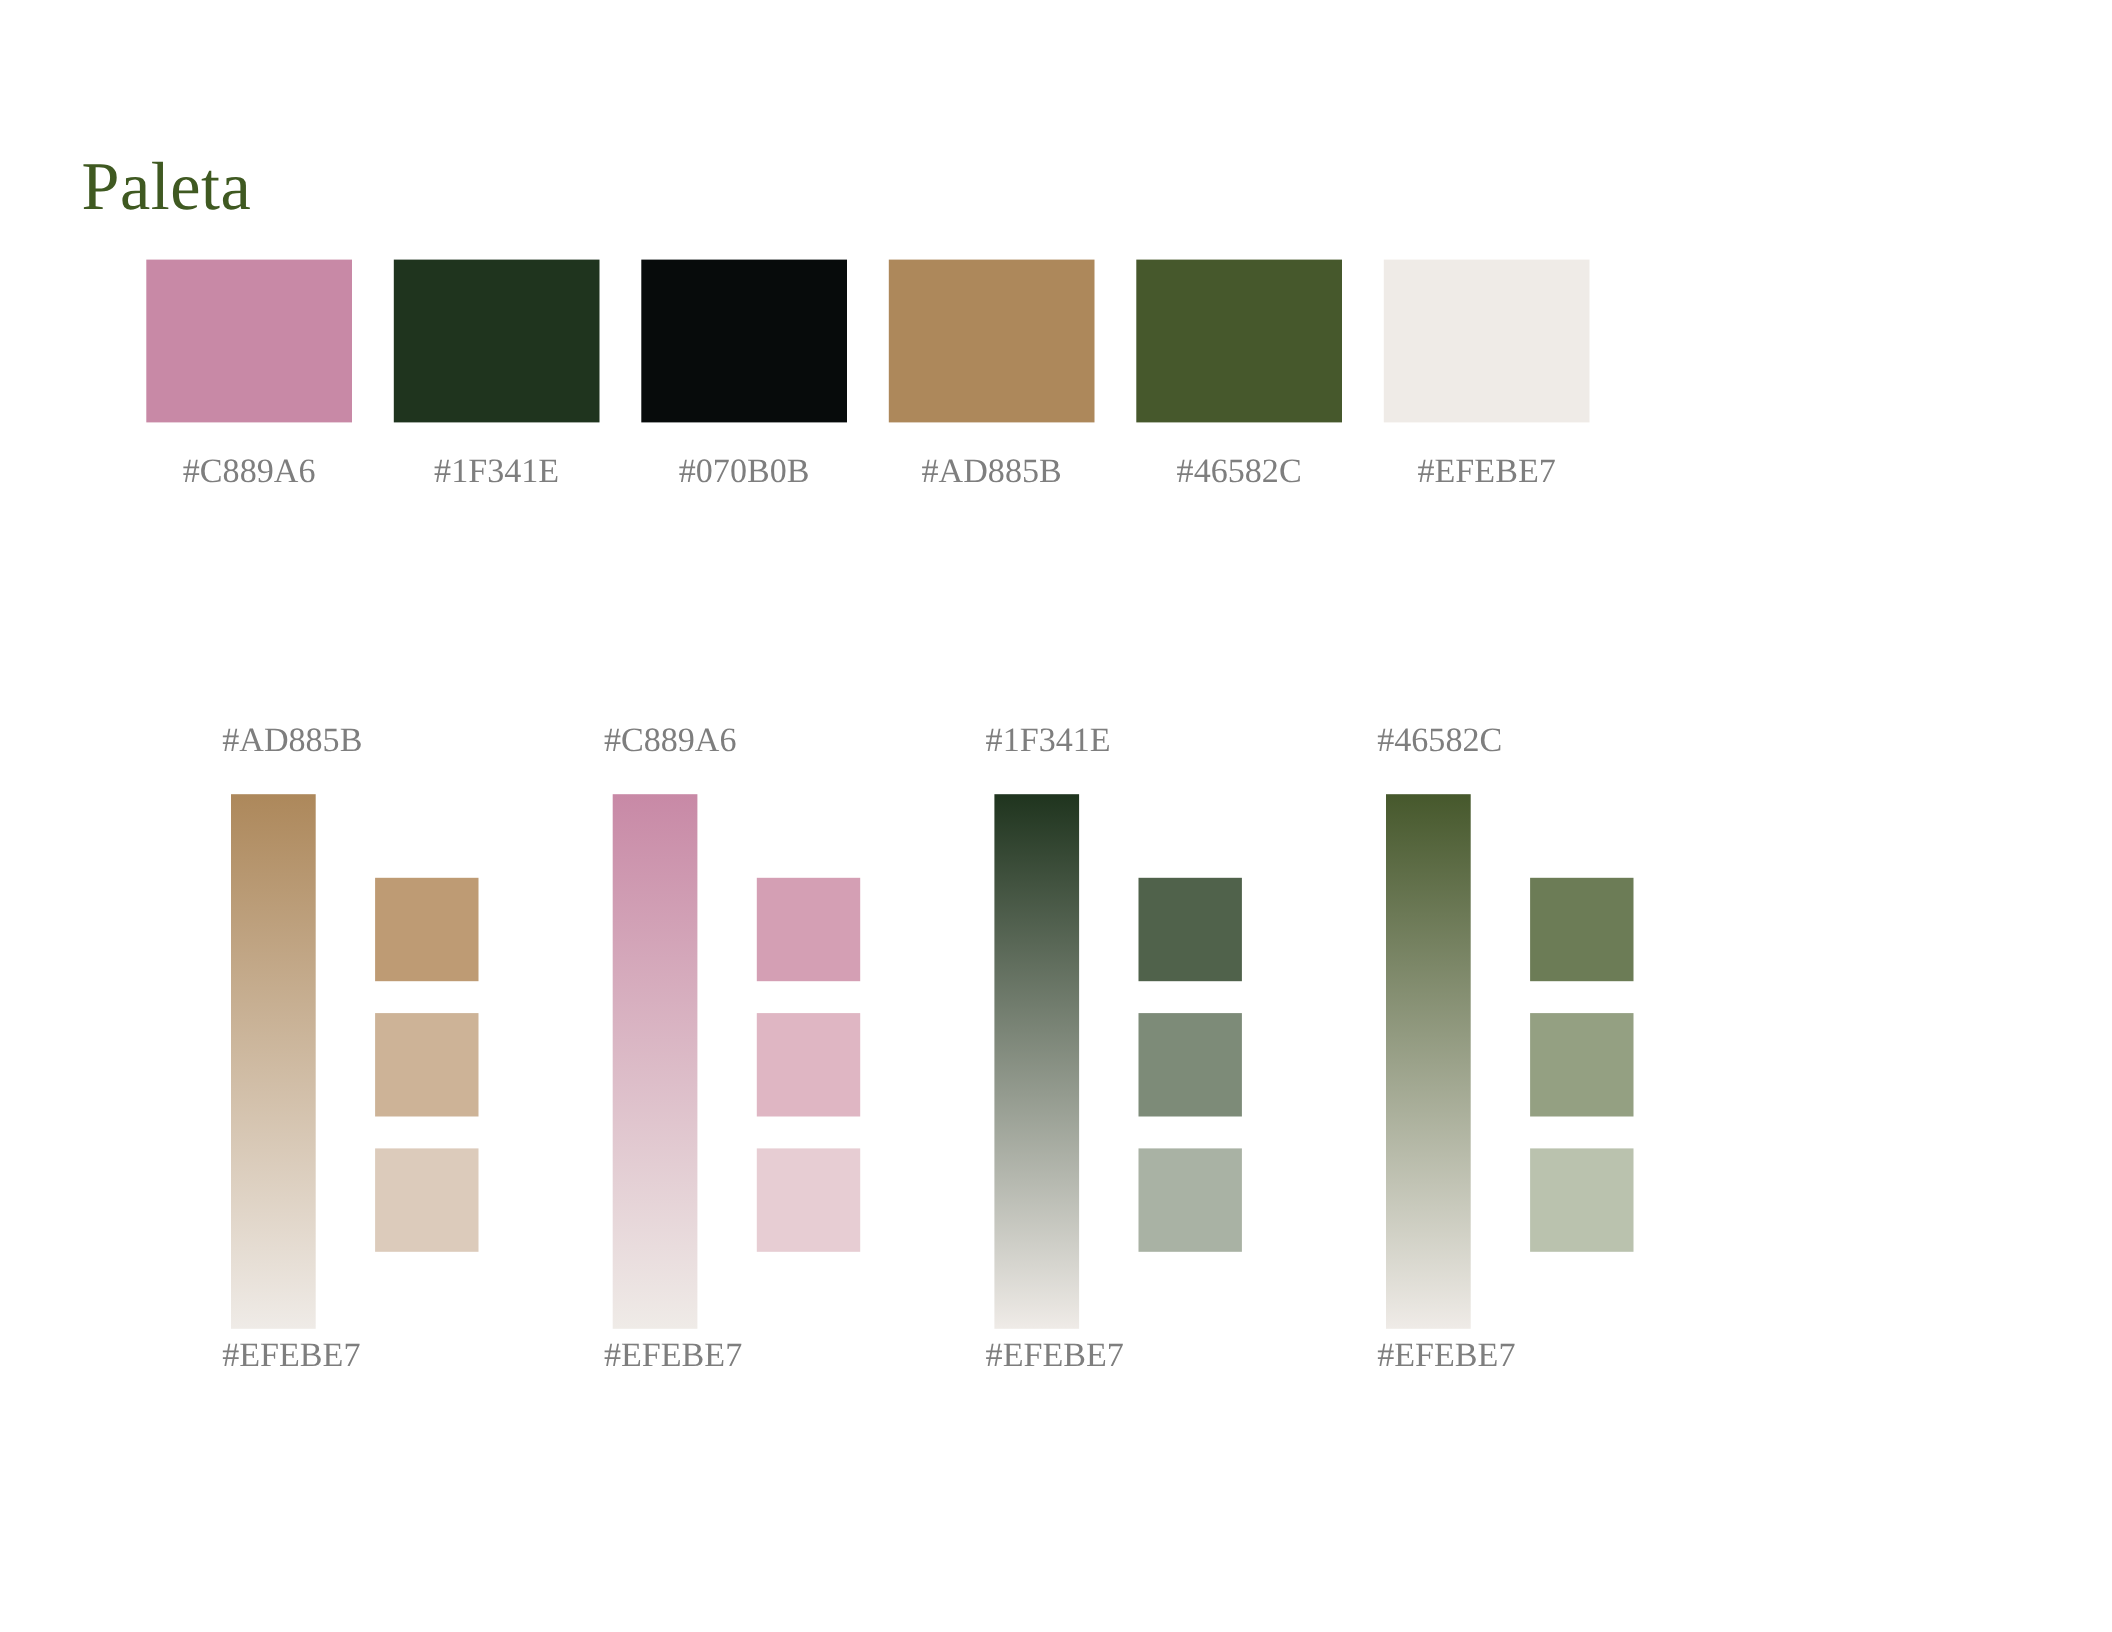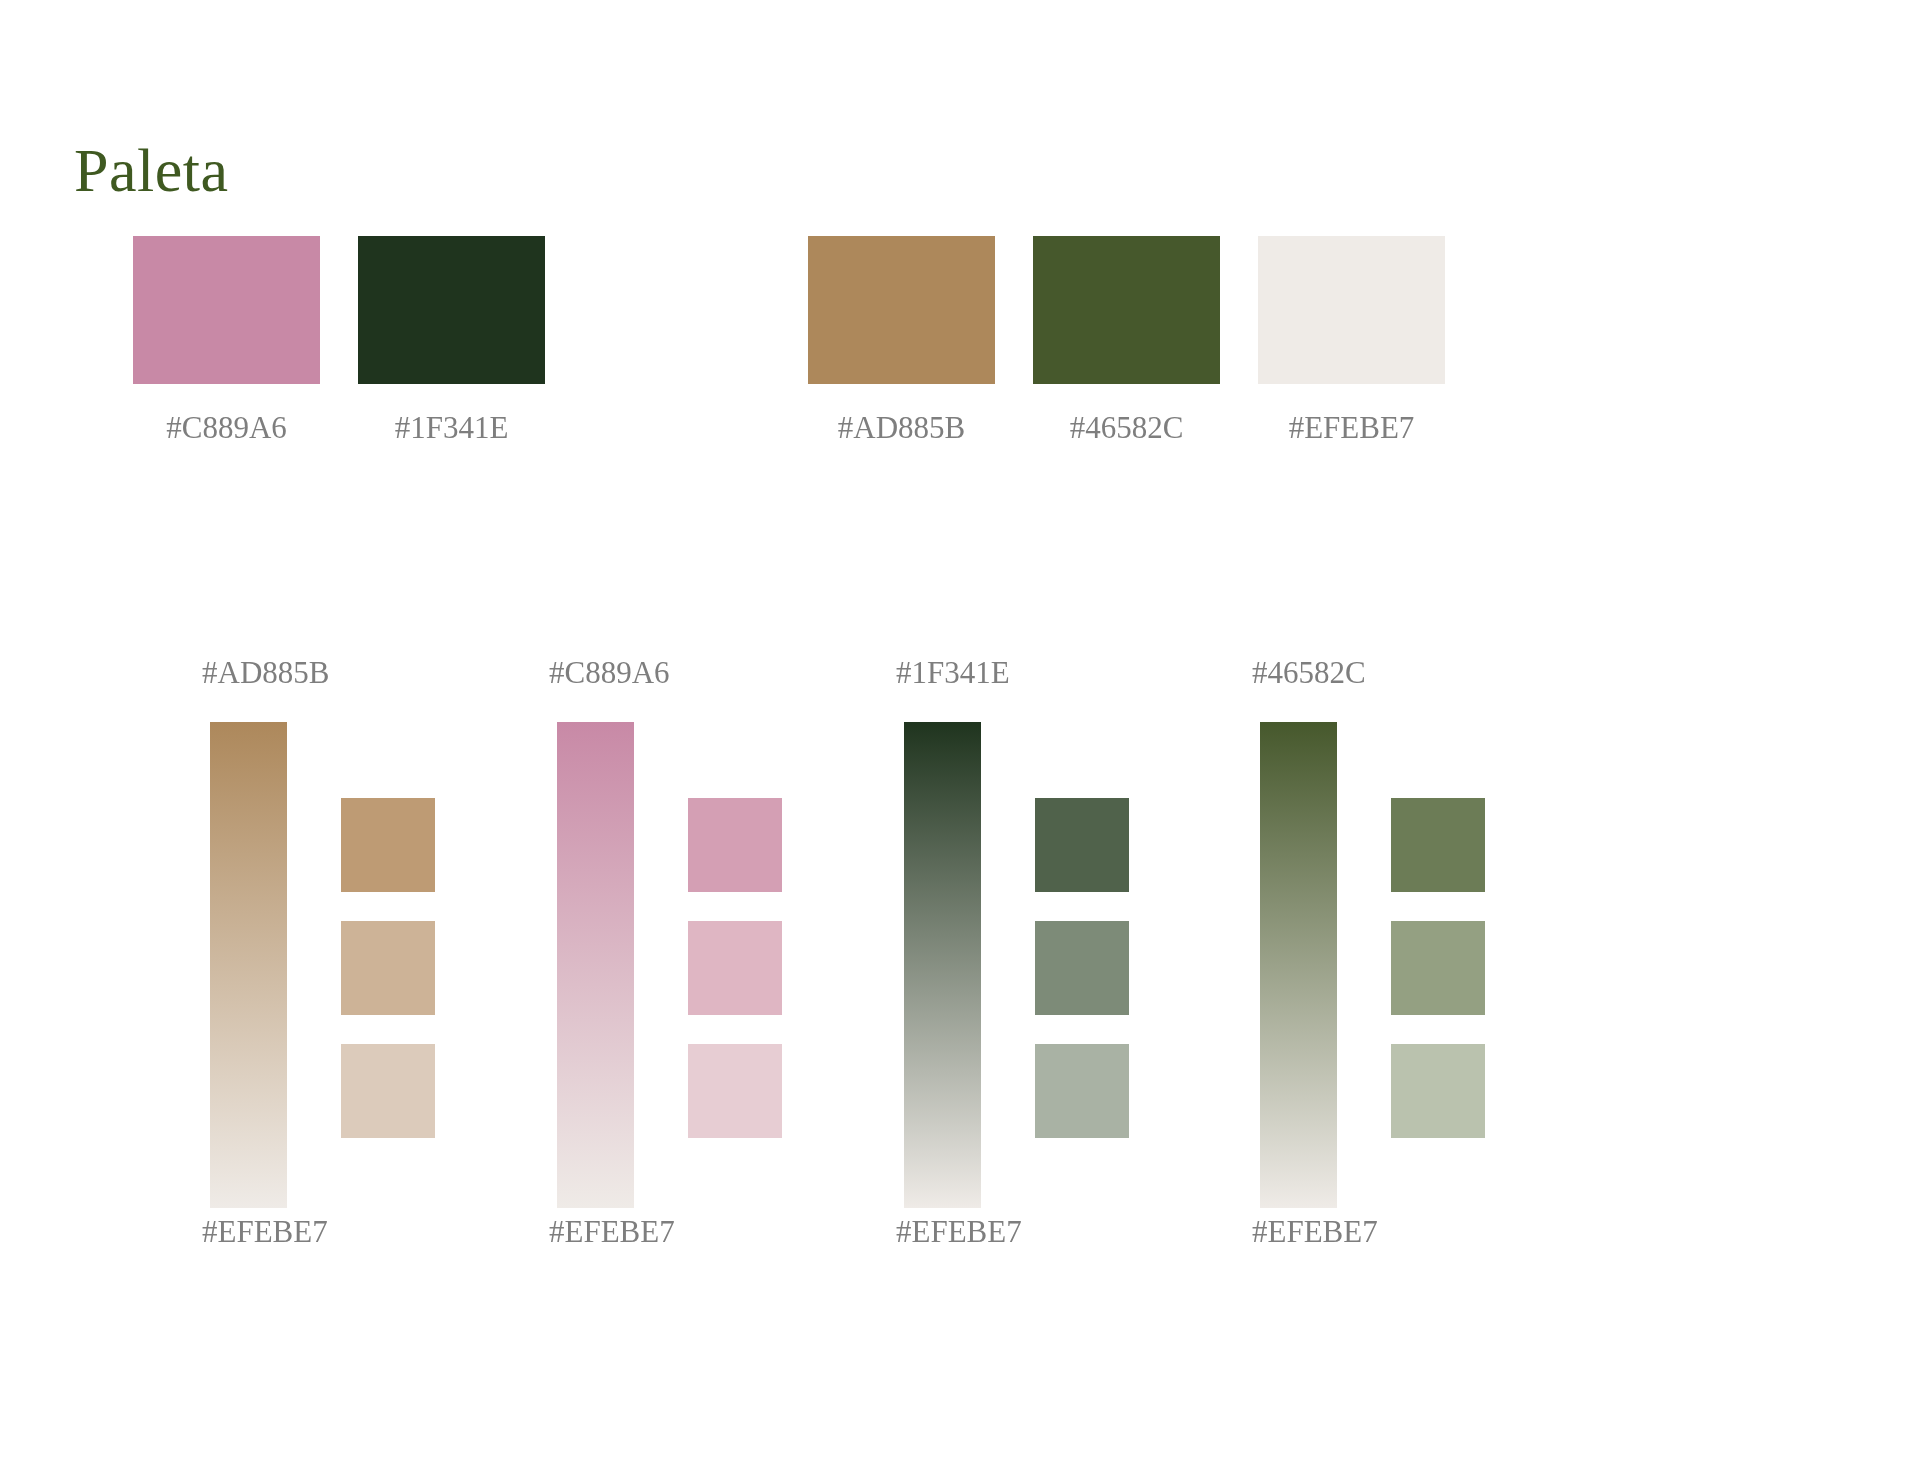--- a/index.html
+++ b/index.html
@@ -118,20 +118,24 @@
 
 <section id="swatch-row">
     <div class="swatch-cell" style="left: 0px;">
       <div class="swatch-chip" title="#C889A6" style="background: rgb(200, 137, 166);"></div>
       <span class="swatch-label">#C889A6</span>
     </div>
     <div class="swatch-cell" style="left: 225px;">
       <div class="swatch-chip" title="#1F341E" style="background: rgb(31, 52, 30);"></div>
       <span class="swatch-label">#1F341E</span>
     </div>
+    <div class="swatch-cell" style="left: 450px;">
+      <div class="swatch-chip" title="#070B0B" style="background: rgb(7, 11, 11);"></div>
+      <span class="swatch-label">#070B0B</span>
+    </div>
     <div class="swatch-cell" style="left: 675px;">
       <div class="swatch-chip" title="#AD885B" style="background: rgb(173, 136, 91);"></div>
       <span class="swatch-label">#AD885B</span>
     </div>
     <div class="swatch-cell" style="left: 900px;">
       <div class="swatch-chip" title="#46582C" style="background: rgb(70, 88, 44);"></div>
       <span class="swatch-label">#46582C</span>
     </div>
     <div class="swatch-cell" style="left: 1125px;">
       <div class="swatch-chip" title="#EFEBE7" style="background: rgb(239, 235, 231);"></div>

